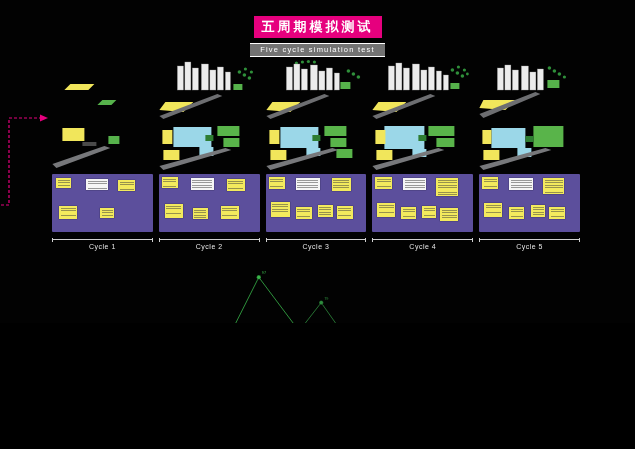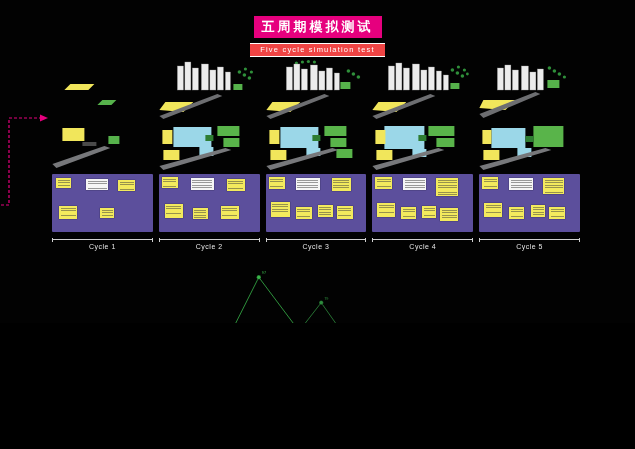--- a/index.html
+++ b/index.html
@@ -2,21 +2,21 @@
 <html><head>
 <meta charset="utf-8">
 <style>
   html,body{margin:0;padding:0;background:#000;}
   #board{position:relative;width:635px;height:323px;background:#020202;overflow:hidden;
          font-family:"Liberation Sans",sans-serif;}
   
   .hdr{position:absolute;top:16px;left:0;right:0;text-align:center;}
   .title-zh{display:inline-block;background:#e6007e;color:#fff;font-size:13px;font-weight:bold;
             letter-spacing:3px;padding:2px 8px;}
-  .title-en{display:inline-block;background:#ef4444;color:#fff;font-size:7.5px;letter-spacing:1.2px;
+  .title-en{display:inline-block;background:#737373;color:#fff;font-size:7.5px;letter-spacing:1.2px;
             padding:1.5px 10px;margin-top:2px;border-top:0.5px solid #fff;border-bottom:0.5px solid #fff;}
   
   .cols{position:absolute;left:52px;top:58px;width:528px;height:196px;display:flex;gap:6px;}
   .col{flex:1;display:flex;flex-direction:column;min-width:0;}
   .axon{height:62px;display:flex;align-items:flex-end;}
   .axon svg,.plan svg{width:100%;height:100%;display:block;}
   .plan{height:48px;margin-top:2px;}
   .panel{height:58px;margin-top:4px;background:#5c4f9c;position:relative;border-radius:1px;}
   .note{position:absolute;background:#f3ea5d;box-shadow:0 0 0 .3px rgba(0,0,0,.4);}
   .note.w{background:#f5f5f5;}

